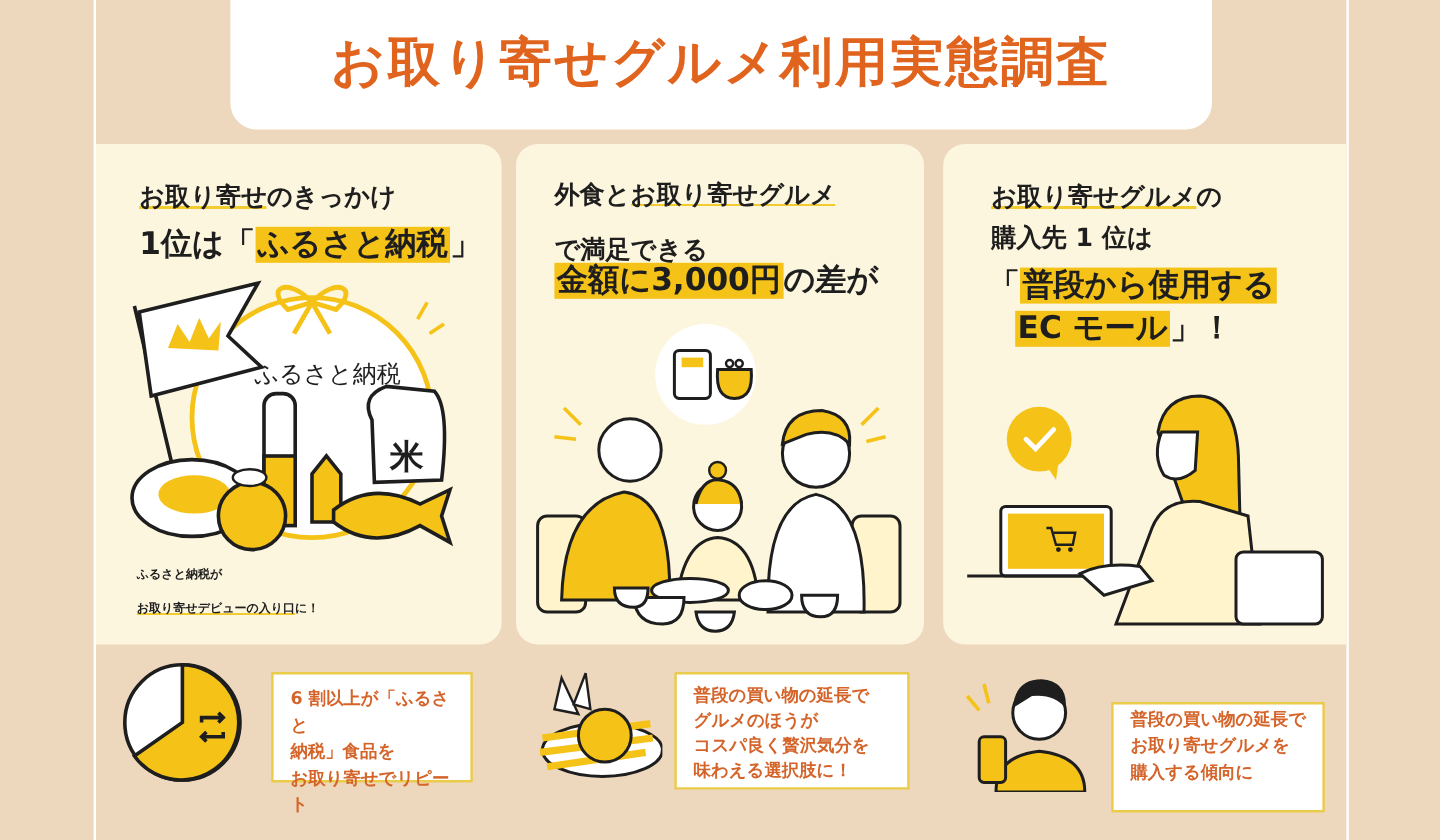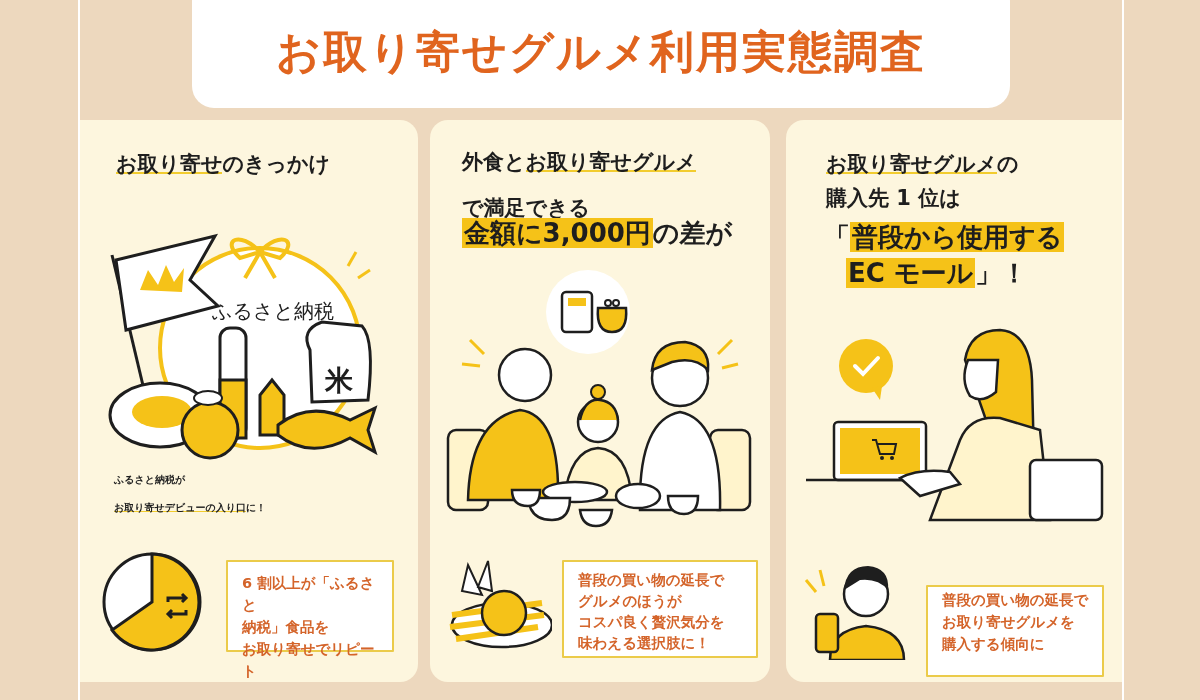--- a/index.html
+++ b/index.html
@@ -19,21 +19,21 @@
     .title-box {
       position: absolute; left: 192px; top: -20px; width: 818px; height: 128px;
       background: #FFFFFF; border-radius: 22px;
       display: flex; align-items: flex-end; justify-content: center;
       padding-bottom: 26px;
     }
     .title-text {
       color: #E0641E; font-size: 44px; font-weight: bold; letter-spacing: 2px; margin-top: 44px;
     }
     .card {
-      position: absolute; top: 120px; height: 562px; background: #FDF6DE;
+      position: absolute; top: 120px; height: 417px; background: #FDF6DE;
       border-radius: 18px;
     }
     .card1 { left: 80px; width: 338px; border-top-left-radius: 0; border-bottom-left-radius: 0; }
     .card2 { left: 430px; width: 340px; }
     .card3 { left: 786px; width: 336px; border-top-right-radius: 0; border-bottom-right-radius: 0;}
     .head-line {
       position: absolute; font-weight: bold; color: #1E1E1E; font-size: 21px; white-space: nowrap;
     }
     .ul { background: linear-gradient(transparent 82%, #F2CC2E 82%, #F2CC2E 92%, transparent 92%); }
     .hl { background: #F5C218; padding: 0 2px; }
@@ -53,20 +53,23 @@
 <div class="divider-v" style="left:78px"></div>
 <div class="divider-v" style="left:1122px"></div>
 
 <div class="title-box">
   <div class="title-text">お取り寄せグルメ利用実態調査</div>
 </div>
 
 <div class="card card1">
   <div class="head-line" style="left:36px; top:30px;">
     <span class="ul">お取り寄せ</span><span>のきっかけ</span>
+  </div>
+  <div class="head-line big" style="left:36px; top:66px;">
+    <span>1位は「</span><span class="hl">ふるさと納税</span><span>」</span>
   </div>
 
   <svg class="illus" style="left:20px; top:110px;" width="300" height="235" viewBox="0 0 300 235">
     <circle cx="160" cy="118" r="100" fill="#FFFFFF" stroke="#F5C218" stroke-width="4"></circle>
     <path d="M160 22 C140 0 120 10 140 28 Z M160 22 C180 0 200 10 180 28 Z" fill="none" stroke="#F5C218" stroke-width="4"></path>
     <path d="M160 22 L145 48 M160 22 L175 48" stroke="#F5C218" stroke-width="4"></path>
     <g>
       <line x1="12" y1="25" x2="50" y2="185" stroke="#1E1E1E" stroke-width="3"></line>
       <path d="M16 30 L115 6 L90 50 L118 76 L26 100 Z" fill="#FFFFFF" stroke="#1E1E1E" stroke-width="3"></path>
       <path d="M40 60 L48 40 L58 55 L66 35 L74 52 L84 38 L82 62 Z" fill="#F5C218"></path>

